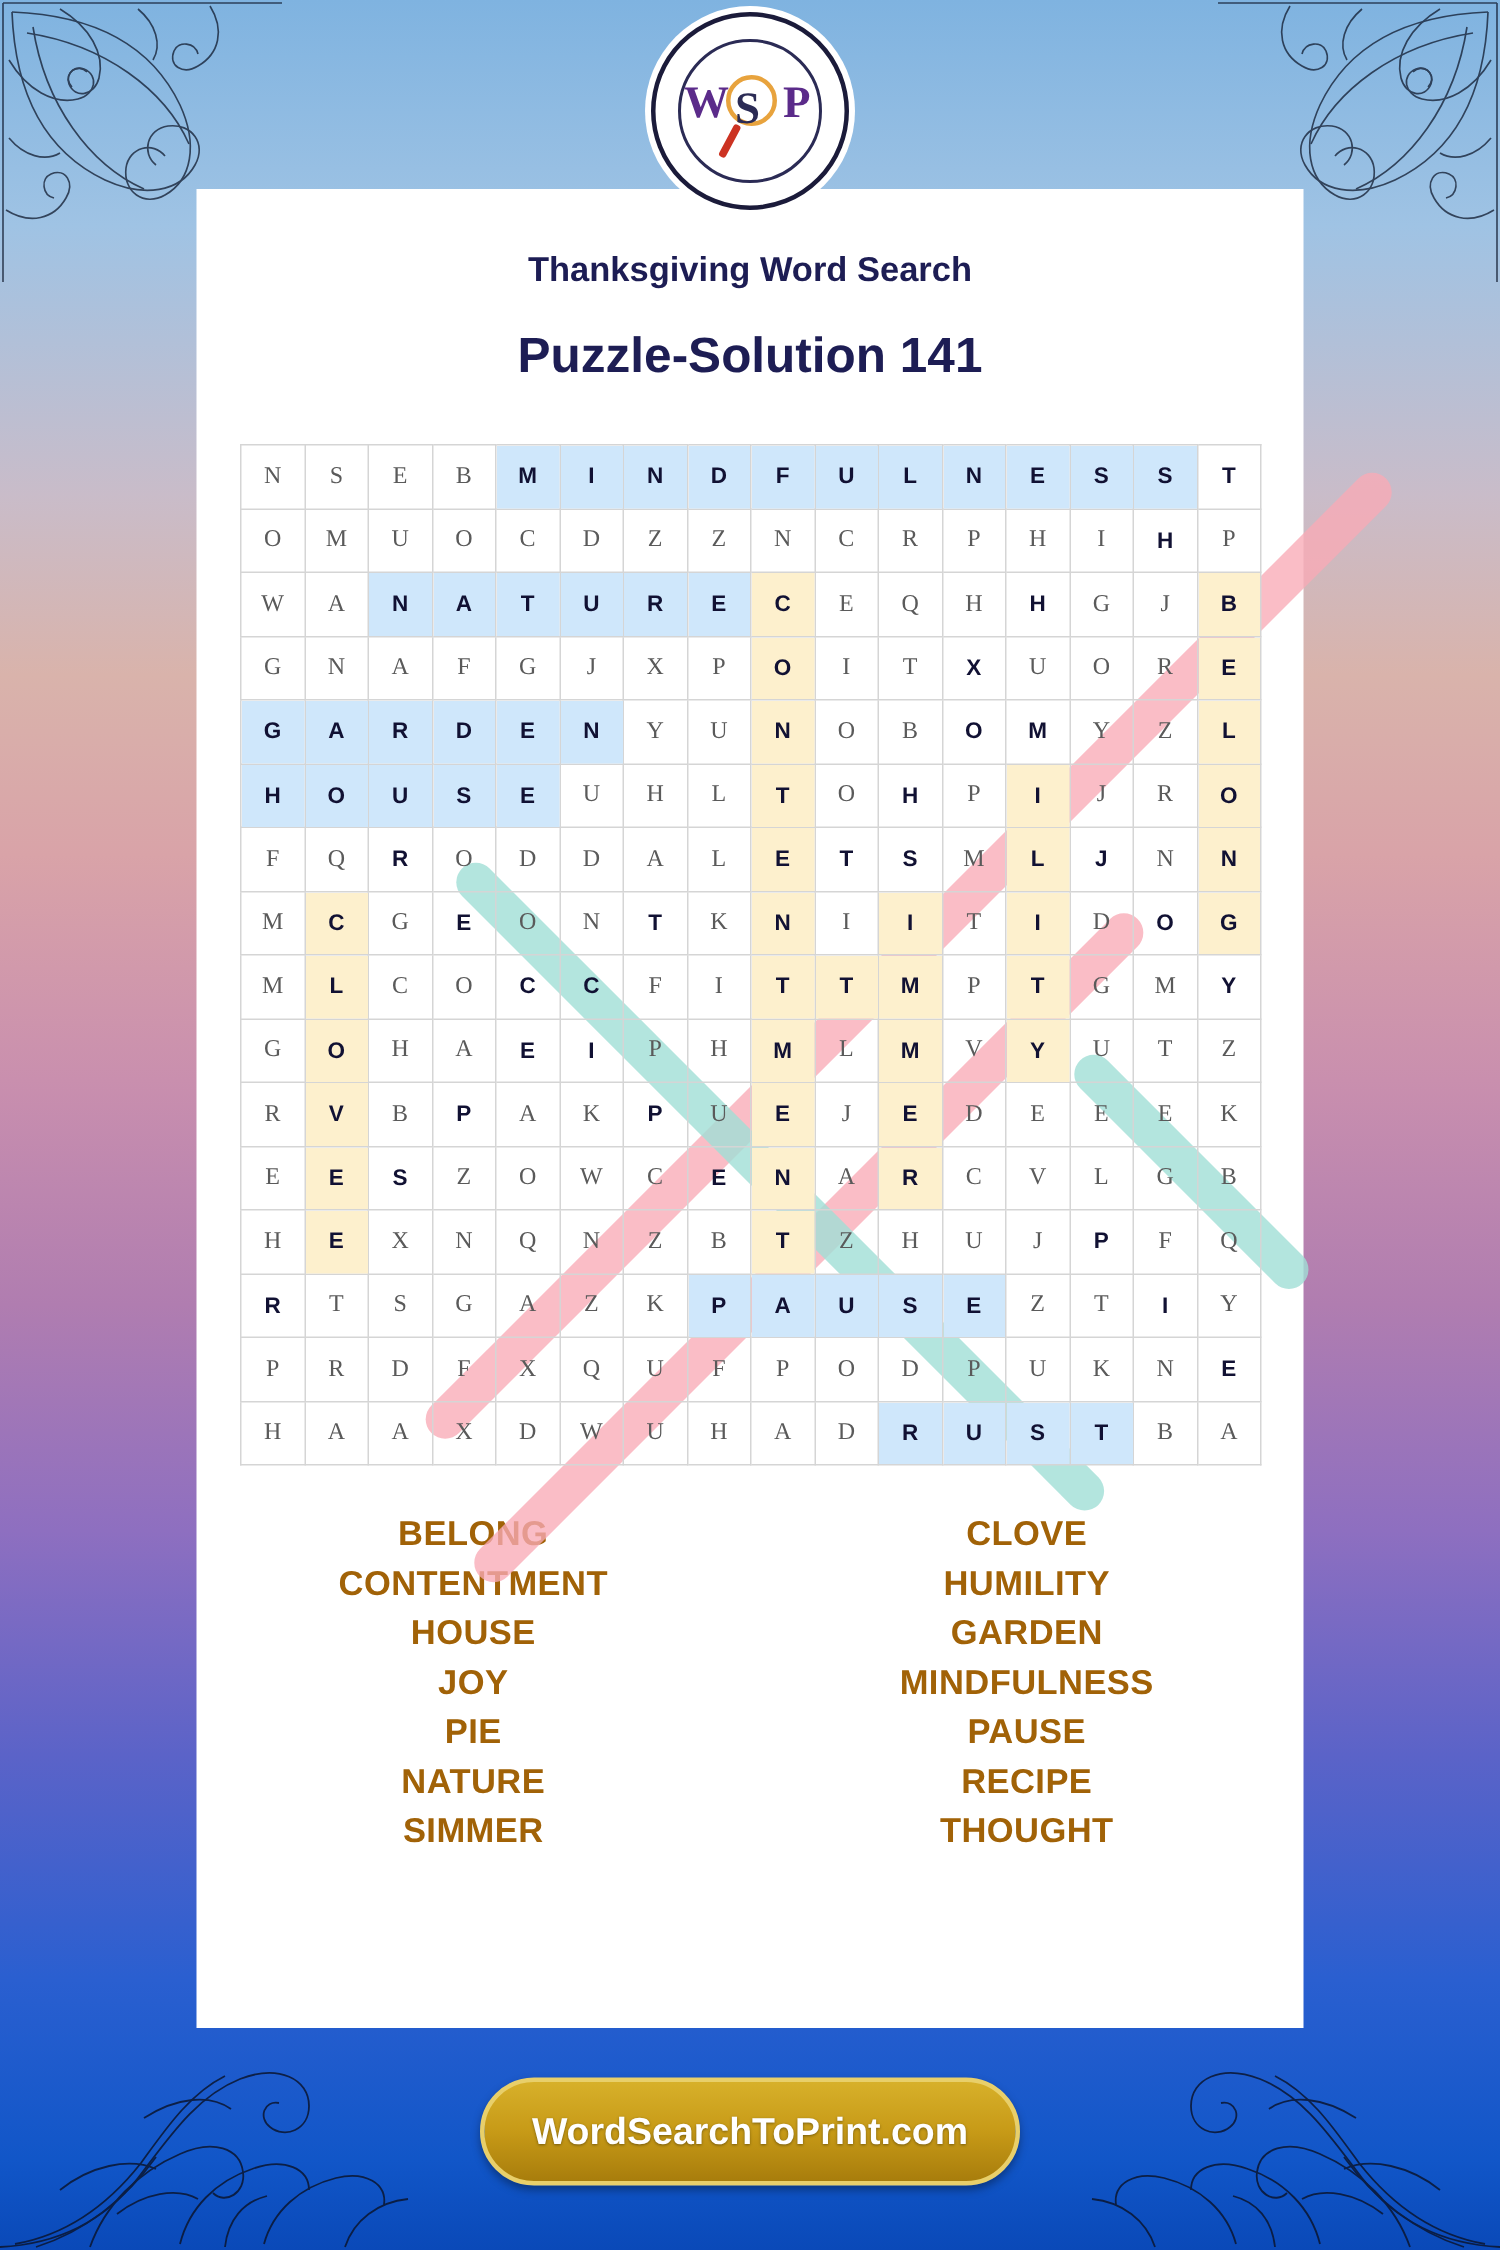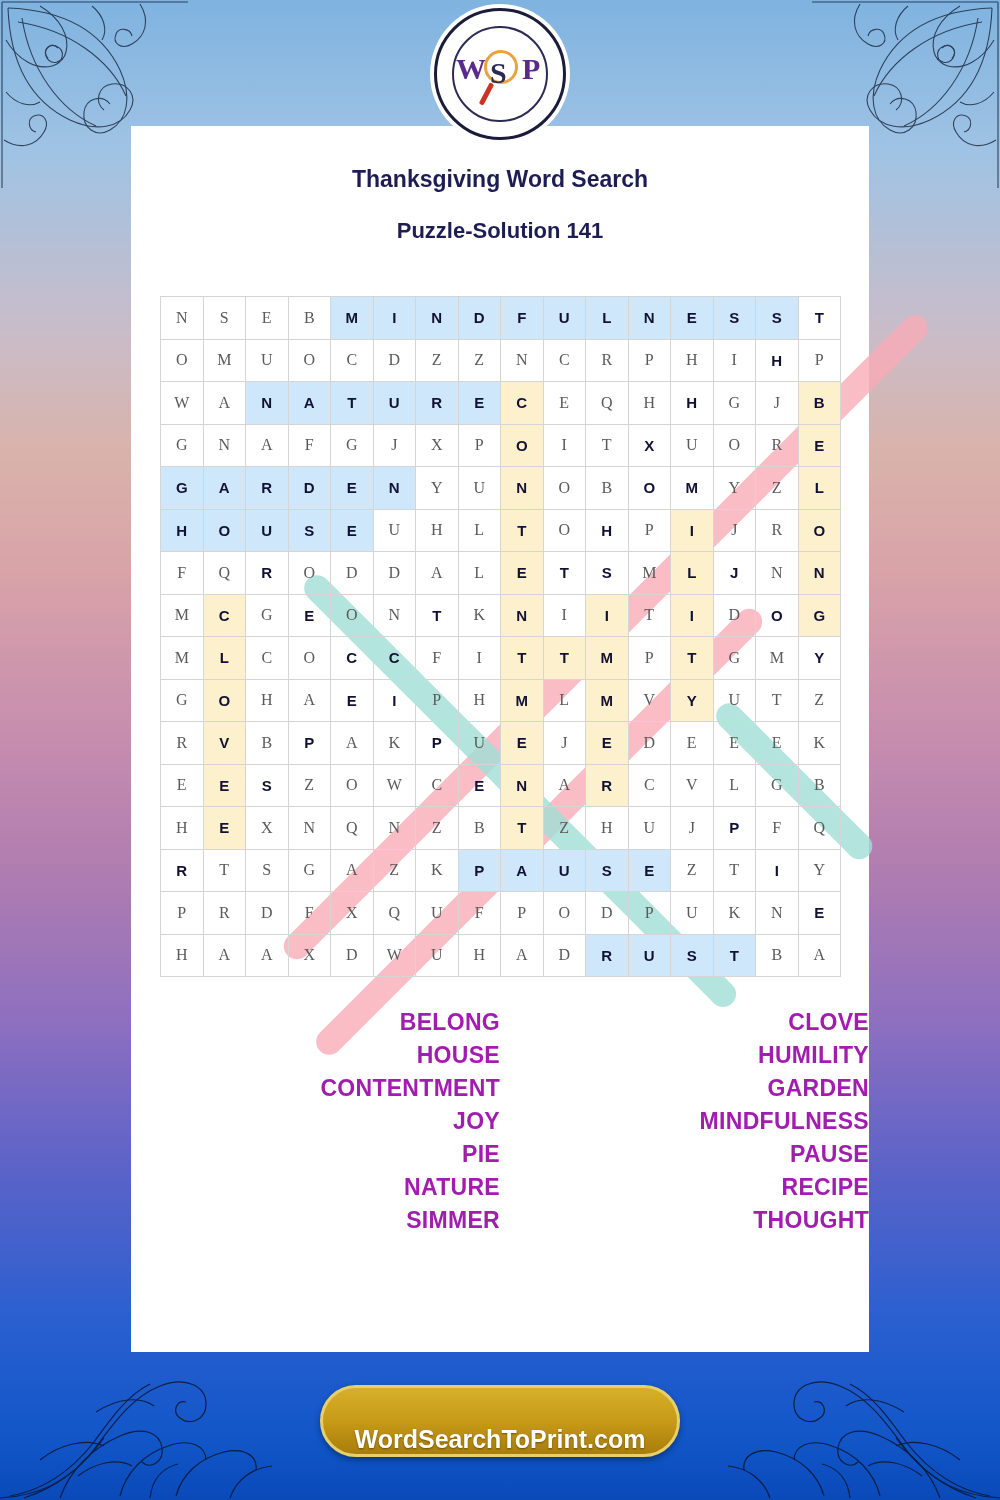--- a/index.html
+++ b/index.html
@@ -95,21 +95,21 @@
     position: absolute; left: 0; right: 0; top: 40px;
     text-align: center;
     font-size: 23px;
     color: #1d1d54;
     font-weight: bold;
   }
   h2.subtitle {
     margin: 0; padding: 0;
     position: absolute; left: 0; right: 0; top: 92px;
     text-align: center;
-    font-size: 22px;
+    font-size: 33px;
     color: #1d1d54;
     font-weight: bold;
   }
 
   
   .grid-wrap {
     position: absolute;
     left: 29px; top: 170px;
     width: 680px;
   }
@@ -162,36 +162,35 @@
     left: 0; right: 0; top: 880px;
     display: flex;
   }
   .list-col {
     flex: 1;
     text-align: center;
   }
   .list-col div {
     font-size: 23px;
     font-weight: bold;
-    color: #a21caf;
+    color: #a16207;
     line-height: 33px;
     letter-spacing: 0.3px;
-    text-align: right;
   }
 
   
   .footer-btn {
     position: absolute;
     left: 320px; top: 1385px;
     width: 360px; height: 72px;
     border-radius: 36px;
     background: linear-gradient(180deg,#d7b02a 0%, #c79a17 50%, #a87d0c 100%);
     border: 3px solid #e8cf6a;
     box-shadow: 0 3px 6px rgba(0,0,0,0.35);
-    display: flex; align-items: flex-end; justify-content: center;
+    display: flex; align-items: center; justify-content: center;
     z-index: 6;
   }
   .footer-btn span {
     color: #ffffff;
     font-size: 25px;
     font-weight: bold;
     text-shadow: 0 1px 2px rgba(0,0,0,0.4);
   }
 </style>
 </head>
@@ -580,22 +579,22 @@
             <td>B</td>
             <td>A</td>
           </tr>
         </tbody>
     </table>
   </div>
 
   <div class="lists">
     <div class="list-col" id="list-left">
         <div>BELONG</div>
+        <div>CONTENTMENT</div>
         <div>HOUSE</div>
-        <div>CONTENTMENT</div>
         <div>JOY</div>
         <div>PIE</div>
         <div>NATURE</div>
         <div>SIMMER</div>
       </div>
     <div class="list-col" id="list-right">
         <div>CLOVE</div>
         <div>HUMILITY</div>
         <div>GARDEN</div>
         <div>MINDFULNESS</div>

